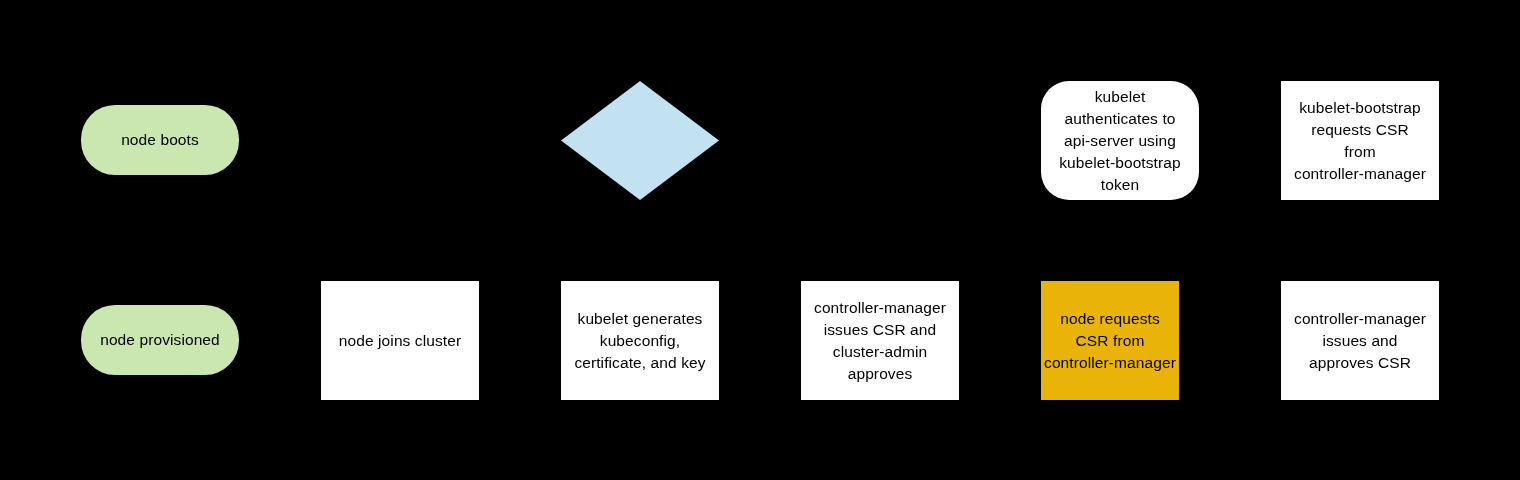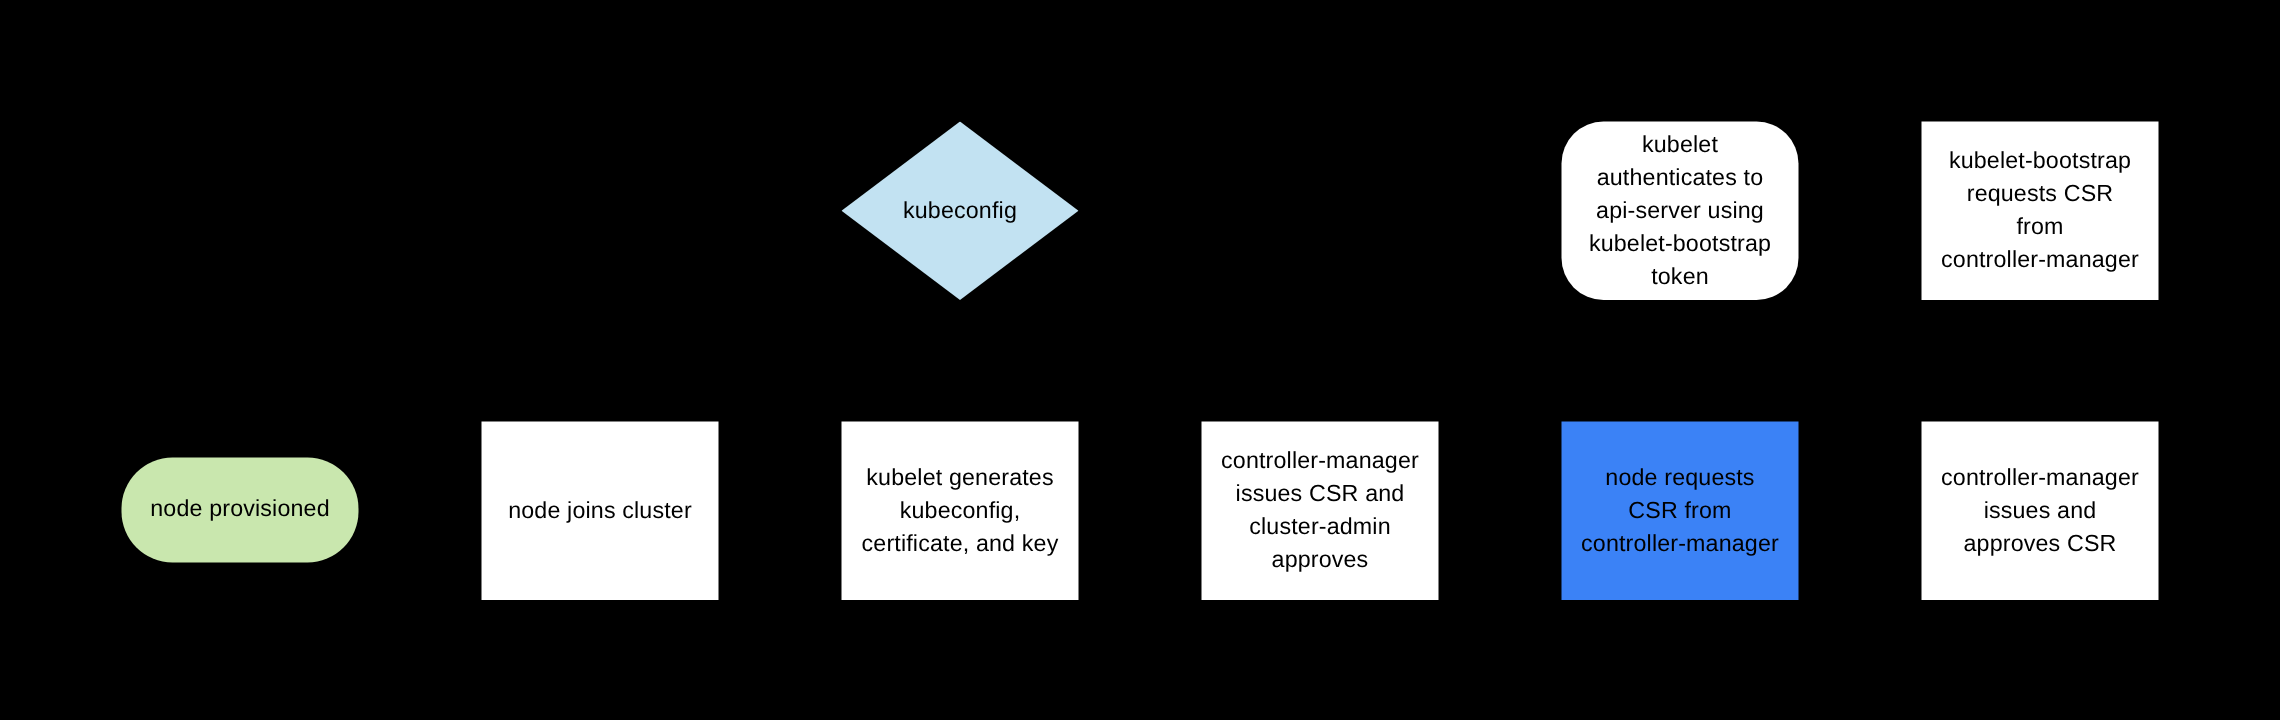--- a/index.html
+++ b/index.html
@@ -70,43 +70,44 @@
     width: auto;
     max-width: none;
     overflow: visible;
   }
 </style>
 </head>
 <body>
 
 <div id="canvas">
     <div style="position: absolute; left: 0px; top: 0px; width: 100%; height: 100%;">
+      <div class="node pill" style="left: 81px; top: 105px; width: 158px; height: 70px; background: rgb(201, 231, 174);"><span class="node-label">node boots</span></div>
       <div class="node diamond" style="left: 561px; top: 81px; width: 158px; height: 119px;"><svg class="diamond-shape" viewBox="0 0 158 119" preserveAspectRatio="none">
           <polygon points="79,0 158,59.5 79,119 0,59.5" fill="#c2e2f2"></polygon>
-        </svg><span class="node-label">kubeconfig</span></div>
+        </svg></div>
       <div class="node rect" style="left: 1041px; top: 81px; width: 158px; height: 119px; background: rgb(255, 255, 255); border-radius: 28px;"><span class="node-label">kubelet
 authenticates to
 api-server using
 kubelet-bootstrap
 token</span></div>
       <div class="node rect" style="left: 1281px; top: 81px; width: 158px; height: 119px; background: rgb(255, 255, 255);"><span class="node-label">kubelet-bootstrap
 requests CSR
 from
 controller-manager</span></div>
     </div>
     <div style="position: absolute; left: 0px; top: 0px; width: 100%; height: 100%;">
       <div class="node pill" style="left: 81px; top: 305px; width: 158px; height: 70px; background: rgb(201, 231, 174);"><span class="node-label">node provisioned</span></div>
       <div class="node rect" style="left: 321px; top: 281px; width: 158px; height: 119px; background: rgb(255, 255, 255);"><span class="node-label">node joins cluster</span></div>
       <div class="node rect" style="left: 561px; top: 281px; width: 158px; height: 119px; background: rgb(255, 255, 255); text-align: center;"><span class="node-label">kubelet generates
 kubeconfig,
 certificate, and key</span></div>
       <div class="node rect" style="left: 801px; top: 281px; width: 158px; height: 119px; background: rgb(255, 255, 255);"><span class="node-label">controller-manager
 issues CSR and
 cluster-admin
 approves</span></div>
-      <div class="node rect" style="left: 1041px; top: 281px; width: 158px; height: 119px; background: #3b82f6;"><span class="node-label">node requests
+      <div class="node rect" style="left: 1041px; top: 281px; width: 138px; height: 119px; background: #eab308;"><span class="node-label">node requests
 CSR from
 controller-manager</span></div>
       <div class="node rect" style="left: 1281px; top: 281px; width: 158px; height: 119px; background: rgb(255, 255, 255);"><span class="node-label">controller-manager
 issues and
 approves CSR</span></div>
     </div>
   </div>
 
 </body></html>

